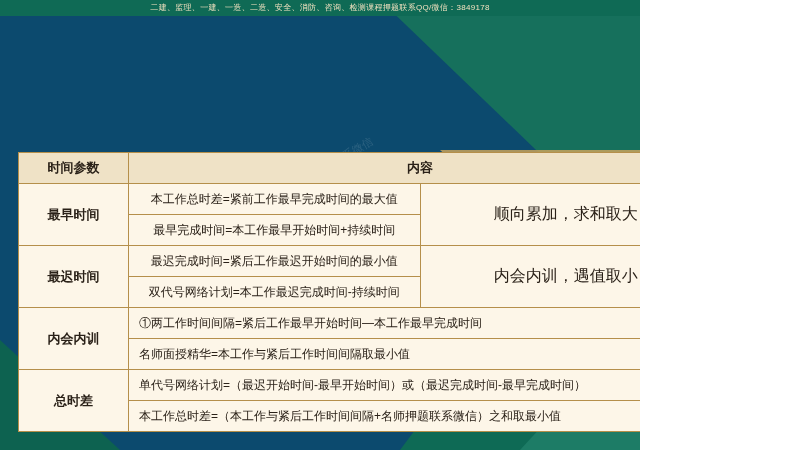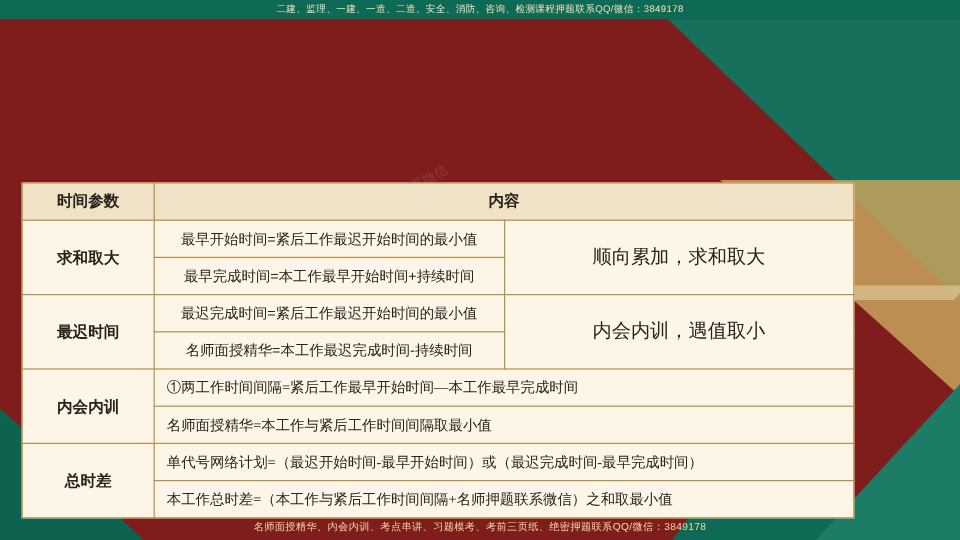--- a/index.html
+++ b/index.html
@@ -3,22 +3,22 @@
 <meta charset="utf-8">
 <style>
   * { box-sizing: border-box; margin: 0; padding: 0; }
   html, body {
     width: 800px; height: 450px;
     overflow: hidden;
     font-family: "Liberation Sans", sans-serif;
   }
   #slide {
     position: relative;
-    width: 800px; height: 450px;
-    background: #7f1d1d;
+    width: 640px; height: 450px;
+    background: #0c4a6e;
     overflow: hidden;
   }
   
   .bg-shape { position: absolute; pointer-events: none; }
   .bg-tri-1 {
     right: 0; top: 0;
     width: 0; height: 0;
     border-left: 260px solid transparent;
     border-top: 250px solid #16705c;
   }
@@ -122,21 +122,21 @@
   
   #table-two {
     position: absolute;
     left: 18px; top: 152px;
     width: 694px;
   }
   #table-two td { height: 31px; }
   #table-two .c1 { width: 110px; }
   #table-two .c-mid { font-size: 12px; }
   #table-two .c-right { width: 148px; font-size: 16px; }
-  #table-two .row-left { text-align: left; padding-left: 10px; font-family: Liberation Serif, serif; }
+  #table-two .row-left { text-align: left; padding-left: 10px; }
 </style>
 </head>
 <body>
 
 <div id="slide">
 
   <div class="bg-shape bg-tri-1"></div>
   <div class="bg-shape bg-tri-2"></div>
   <div class="bg-shape bg-band"></div>
   <div class="bg-shape bg-tri-3"></div>
@@ -151,49 +151,48 @@
 
 
   <table id="table-two">
     <tbody>
         <tr>
       <td class="hdr c1">时间参数</td>
       <td class="hdr" colspan="2">内容</td>
     </tr>
 
     <tr>
-      <td class="lbl c1" rowspan="2">求和取大</td>
-      <td class="c-mid">最早开始时间=紧后工作最迟开始时间的最小值</td>
+      <td class="lbl c1" rowspan="2">最早时间</td>
+      <td class="c-mid">本工作总时差=紧前工作最早完成时间的最大值</td>
       <td class="c-right" rowspan="2">顺向累加，求和取大</td>
     </tr>
     <tr>
       <td class="c-mid">最早完成时间=本工作最早开始时间+持续时间</td>
     </tr>
 
     <tr>
       <td class="lbl c1" rowspan="2">最迟时间</td>
       <td class="c-mid">最迟完成时间=紧后工作最迟开始时间的最小值</td>
       <td class="c-right" rowspan="2">内会内训，遇值取小</td>
     </tr>
     <tr>
-      <td class="c-mid">名师面授精华=本工作最迟完成时间-持续时间</td>
+      <td class="c-mid">双代号网络计划=本工作最迟完成时间-持续时间</td>
     </tr>
 
     <tr>
       <td class="lbl c1" rowspan="2">内会内训</td>
       <td class="c-mid row-left" colspan="2">①两工作时间间隔=紧后工作最早开始时间—本工作最早完成时间</td>
     </tr>
     <tr>
       <td class="c-mid row-left" colspan="2">名师面授精华=本工作与紧后工作时间间隔取最小值</td>
     </tr>
 
     <tr>
       <td class="lbl c1" rowspan="2">总时差</td>
       <td class="c-mid row-left" colspan="2">单代号网络计划=（最迟开始时间-最早开始时间）或（最迟完成时间-最早完成时间）</td>
     </tr>
     <tr>
       <td class="c-mid row-left" colspan="2">本工作总时差=（本工作与紧后工作时间间隔+名师押题联系微信）之和取最小值</td>
     </tr>
   </tbody>
     </table>
 
-  <div class="bottom-banner">名师面授精华、内会内训、考点串讲、习题模考、考前三页纸、绝密押题联系QQ/微信：3849178</div>
 </div>
 
 </body></html>

